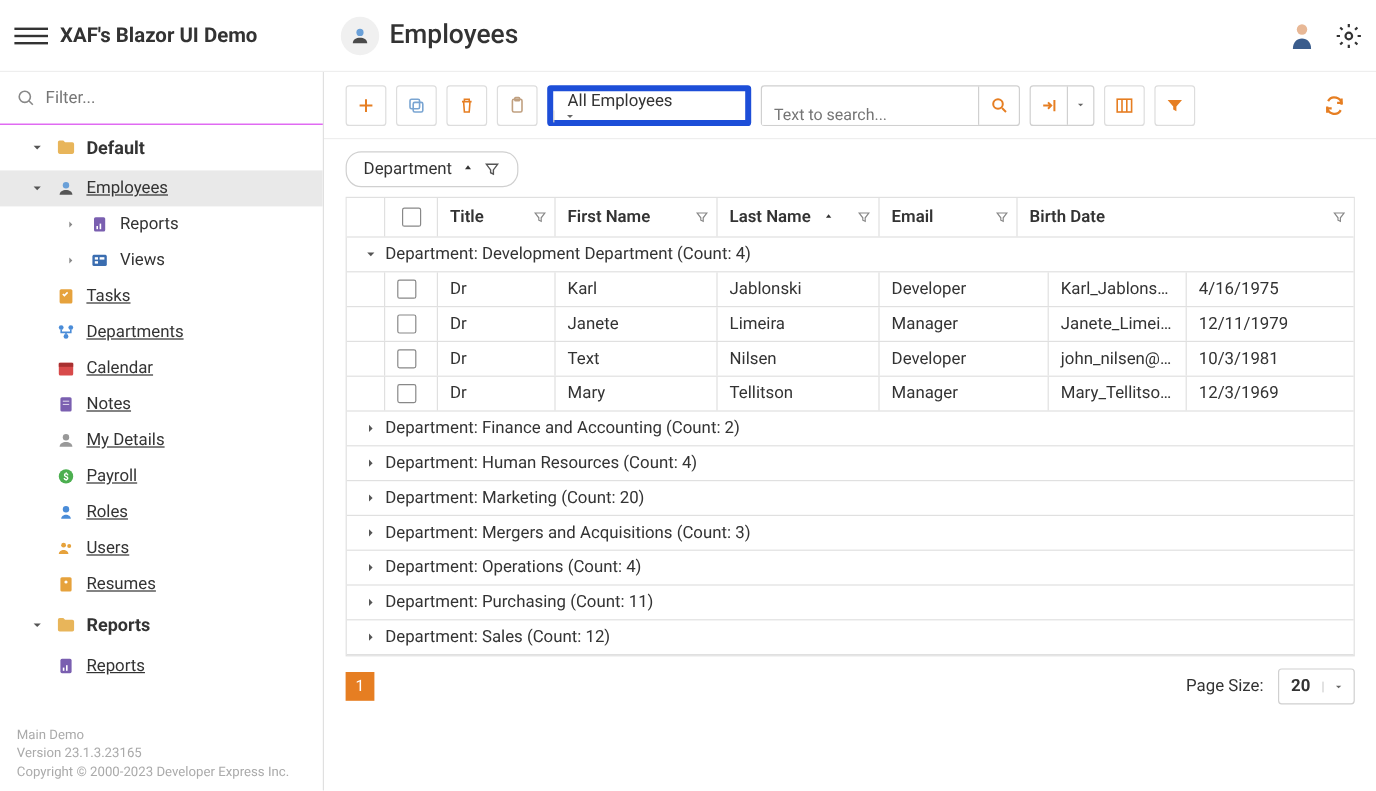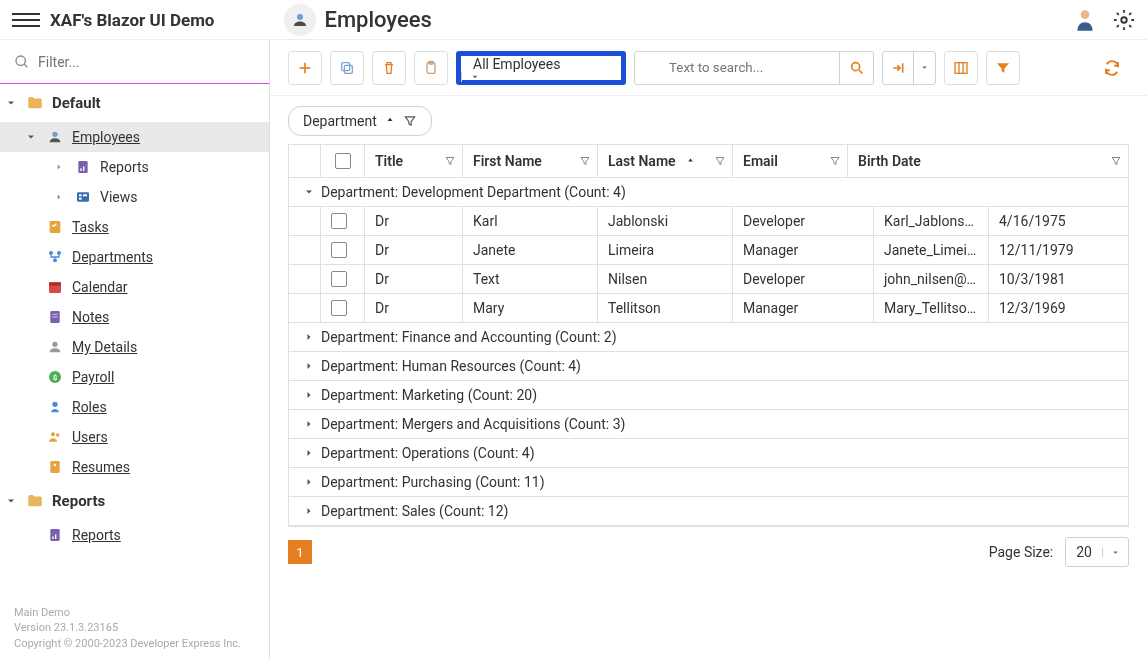--- a/index.html
+++ b/index.html
@@ -1,49 +1,49 @@
 <!DOCTYPE html>
 <html><head>
 <meta charset="utf-8">
 <style>
 *{box-sizing:border-box;margin:0;padding:0;font-family:-apple-system,BlinkMacSystemFont,"Segoe UI",Roboto,Arial,sans-serif;}
 body{font-size:14px;color:#333;background:#fff;}
 .app{display:flex;flex-direction:column;height:659px;width:1147px;overflow:hidden;}
-.header{display:flex;align-items:center;height:40px;padding:0 12px;border-bottom:1px solid #eee;}
+.header{display:flex;align-items:center;height:60px;padding:0 12px;border-bottom:1px solid #eee;}
 .hamburger{width:28px;height:28px;display:flex;flex-direction:column;justify-content:center;gap:4px;cursor:pointer;margin-right:10px;}
 .hamburger span{height:2px;background:#333;}
 .app-title{font-weight:700;font-size:17px;}
 .header-spacer{flex:1;}
 .header-icon-circle{width:32px;height:32px;border-radius:50%;background:#f0f0f0;display:flex;align-items:center;justify-content:center;margin-right:8px;}
 .page-title{font-size:22px;font-weight:500;}
 .avatar{width:28px;height:28px;border-radius:50%;margin-right:14px;display:flex;align-items:center;justify-content:center;}
 .gear{width:22px;height:22px;cursor:pointer;}
 .body{display:flex;flex:1;overflow:hidden;}
 .sidebar{width:270px;border-right:1px solid #e0e0e0;display:flex;flex-direction:column;background:#fff;}
 .filter-box{display:flex;align-items:center;height:44px;padding:0 14px;border-bottom:1px solid #d946ef;color:#888;gap:8px;}
 .filter-input{border:none;outline:none;flex:1;font-size:14px;color:#333;}
 .nav{flex:1;overflow:auto;}
-.nav-group{display:flex;align-items:center;height:38px;padding:0 4px;gap:8px;font-weight:700;cursor:pointer;font-size:15px;}
+.nav-group{display:flex;align-items:center;height:38px;padding:0 24px;gap:8px;font-weight:700;cursor:pointer;font-size:15px;}
 .nav-item{display:flex;align-items:center;height:30px;padding:0 14px 0 24px;gap:8px;cursor:pointer;}
 .nav-item.active{background:#e9e9e9;}
 .nav-item .lbl{text-decoration:underline;}
 .nav-sub{padding-left:48px;}
 .nav-sub .nav-item{padding-left:4px;text-decoration:none;}
 .nav-sub .nav-item .lbl{text-decoration:none;}
 .chev{width:14px;height:14px;display:inline-flex;align-items:center;justify-content:center;}
 .ico{width:18px;height:18px;display:inline-flex;align-items:center;justify-content:center;font-size:15px;}
 .sidebar-footer{padding:8px 14px;font-size:11px;color:#aaa;line-height:1.4;}
 .main{flex:1;display:flex;flex-direction:column;overflow:hidden;}
 .toolbar{display:flex;align-items:center;height:56px;padding:10px 18px;gap:8px;border-bottom:1px solid #eee;}
 .tbtn{width:34px;height:34px;border:1px solid #ddd;border-radius:3px;display:flex;align-items:center;justify-content:center;cursor:pointer;background:#fff;color:#e67e22;}
 .tbtn.ghost{border:none;}
 .dropdown{display:flex;align-items:flex-start;border:5px solid #1d4ed8;border-radius:3px;height:34px;flex-direction:column;}
 .dropdown .dd-label{padding:0 12px;min-width:160px;}
 .dropdown .dd-car{width:26px;height:100%;border-left:1px solid #d0d0d0;display:flex;align-items:center;justify-content:center;cursor:pointer;}
-.searchbox{display:flex;align-items:center;border:1px solid #d0d0d0;border-radius:3px;height:34px;flex-shrink:0;padding-left:24px;}
+.searchbox{display:flex;align-items:flex-end;border:1px solid #d0d0d0;border-radius:3px;height:34px;flex-shrink:0;}
 .searchbox input{border:none;outline:none;padding:0 10px;width:180px;}
 .searchbox .sb-btn{width:34px;height:100%;border-left:1px solid #d0d0d0;display:flex;align-items:center;justify-content:center;color:#e67e22;cursor:pointer;}
 .splitbtn{display:flex;border:1px solid #d0d0d0;border-radius:3px;height:34px;}
 .splitbtn .a{width:30px;display:flex;align-items:center;justify-content:center;color:#e67e22;cursor:pointer;}
 .splitbtn .b{width:22px;border-left:1px solid #d0d0d0;display:flex;align-items:center;justify-content:center;cursor:pointer;}
 .tool-spacer{flex:1;}
 .grid-wrap{flex:1;padding:10px 18px;overflow:auto;}
 .group-panel{display:inline-flex;align-items:center;border:1px solid #d0d0d0;border-radius:13px;padding:6px 14px;margin-bottom:8px;gap:8px;}
 .grid{border:1px solid #e0e0e0;width:100%;}
 .gh{display:flex;background:#fff;border-bottom:1px solid #e0e0e0;}
@@ -61,21 +61,21 @@
 .grouprow{display:flex;align-items:center;padding:6px 8px;border-bottom:1px solid #e0e0e0;cursor:pointer;}
 .grouprow .gexp{width:24px;display:flex;justify-content:center;}
 .datarow{display:flex;border-bottom:1px solid #e0e0e0;}
 .datarow .cell{border-right:1px solid #e0e0e0;padding:6px 10px;overflow:hidden;text-overflow:ellipsis;white-space:nowrap;}
 .datarow .cell:last-child{border-right:none;}
 .chk{width:16px;height:16px;border:1.5px solid #888;border-radius:2px;}
 .pager{display:flex;align-items:center;padding:10px 0;gap:12px;}
 .page-num{width:24px;height:24px;background:#e67e22;color:#fff;display:flex;align-items:center;justify-content:center;font-size:13px;}
 .pager-spacer{flex:1;}
 .page-size-dd{display:flex;align-items:center;border:1px solid #d0d0d0;border-radius:3px;height:30px;}
-.page-size-dd .v{padding:0 10px;}
+.page-size-dd .v{padding:0 10px;font-weight:bold;}
 .page-size-dd .c{width:26px;border-left:1px solid #d0d0d0;display:flex;align-items:center;justify-content:center;cursor:pointer;}
 svg{display:block;}
 </style>
 </head>
 <body>
 
 <div class="app">
   <div class="header">
     <div class="hamburger">
         <span></span>

